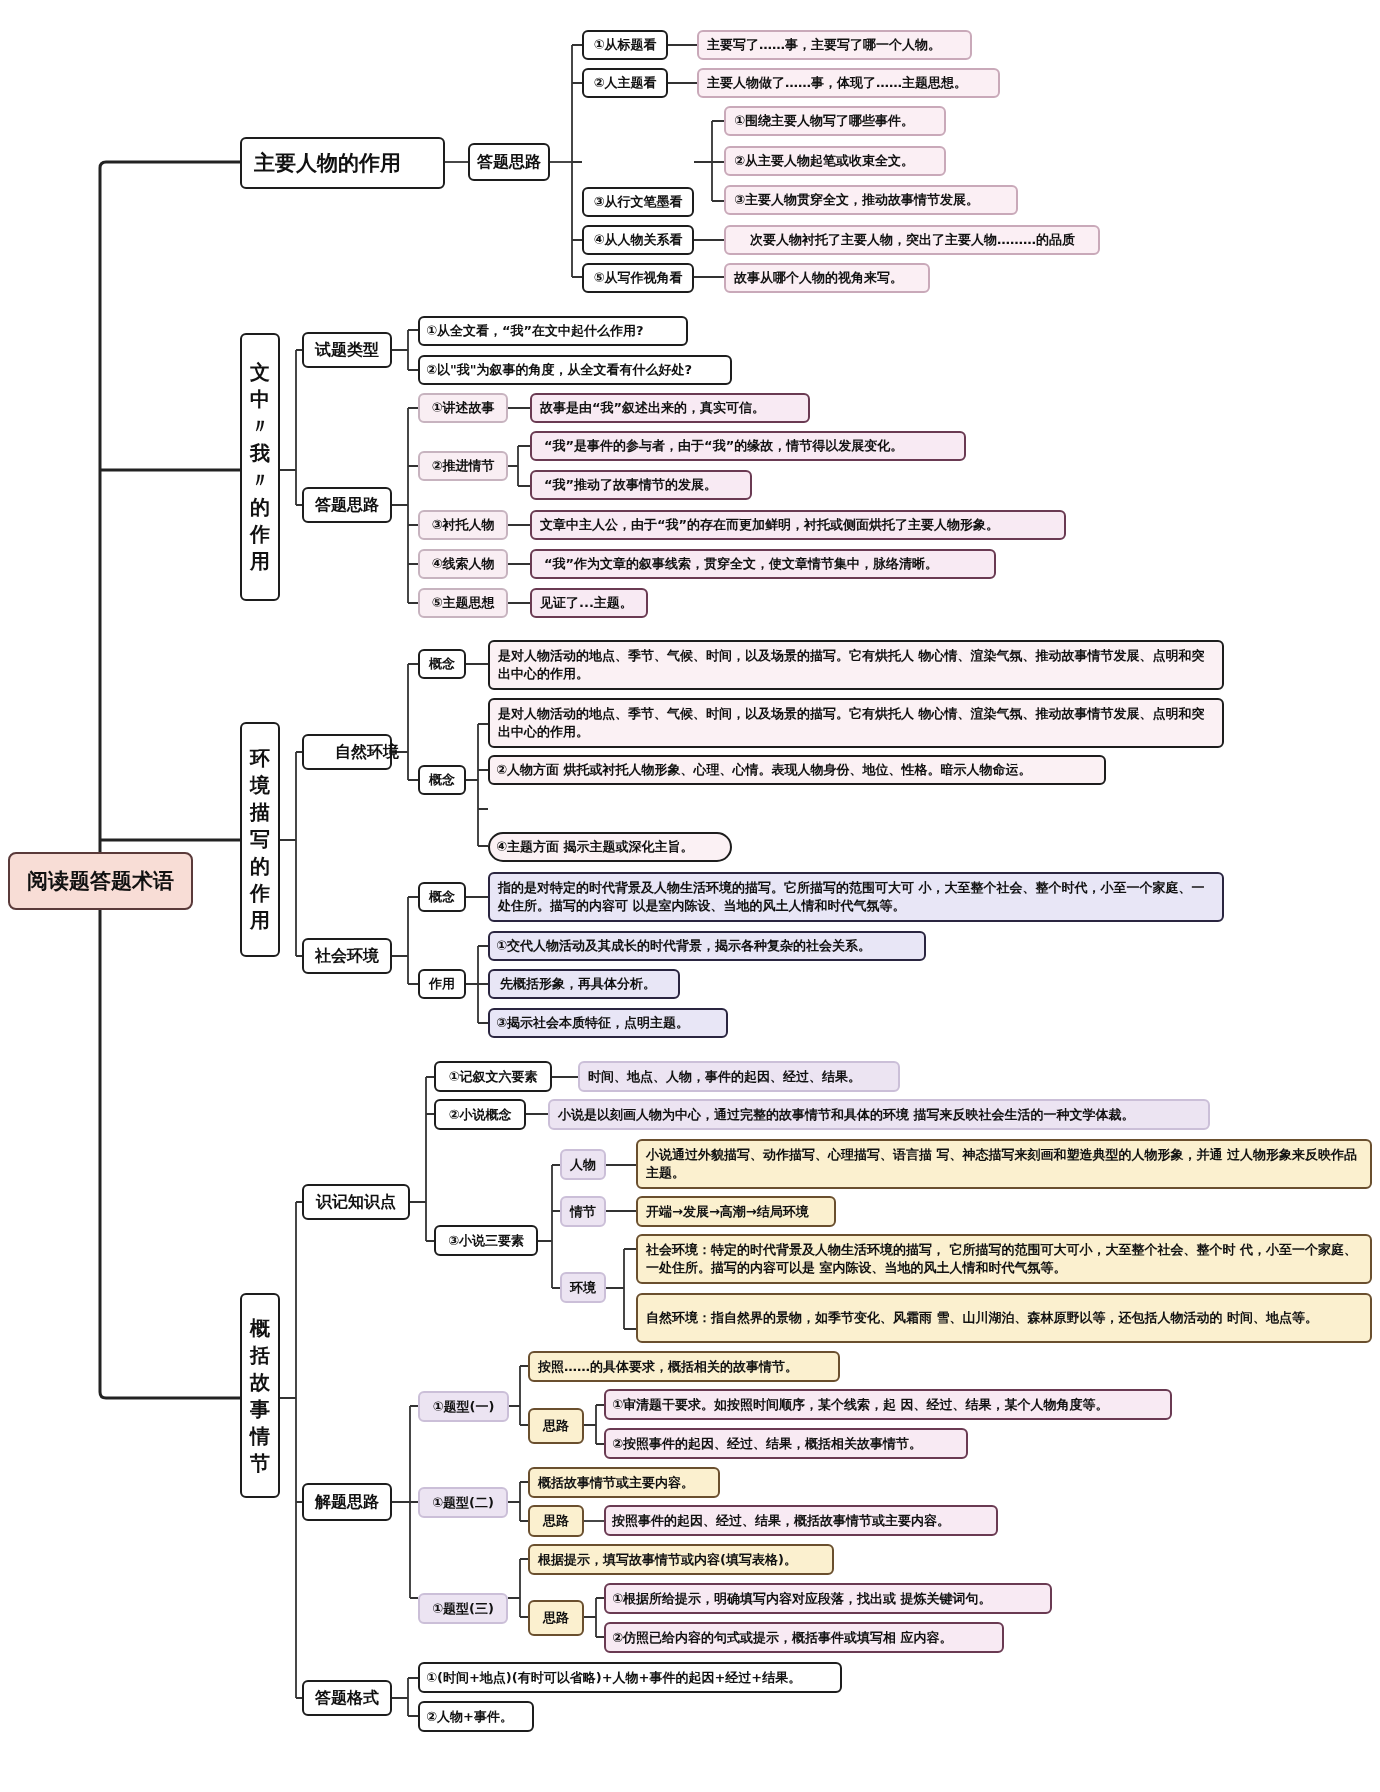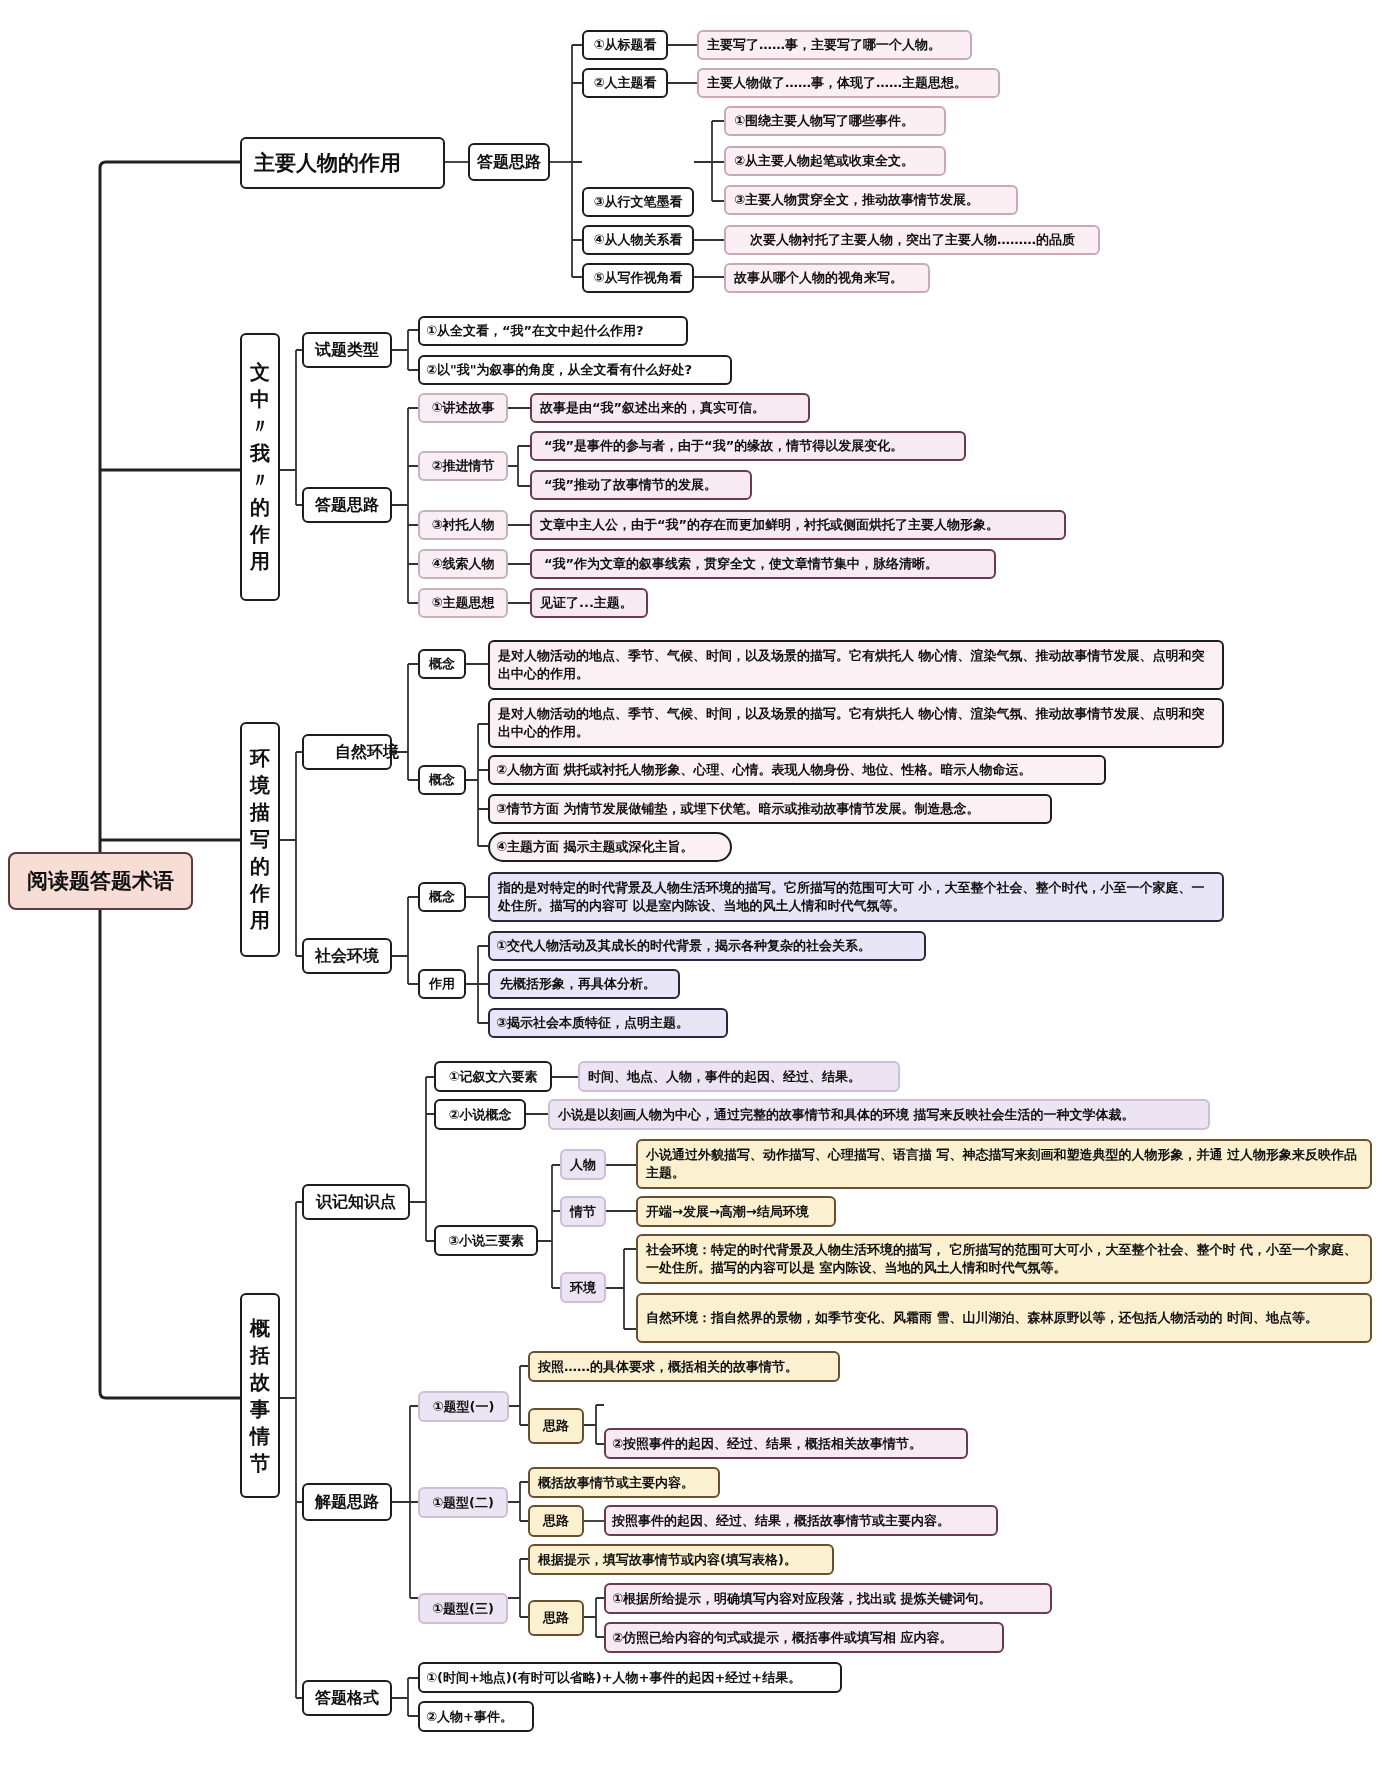--- a/index.html
+++ b/index.html
@@ -202,23 +202,20 @@
     </div>
 <div class="node b-dark" style="left:418px;top:765px;width:48px;height:30px;justify-content:center;font-size:13px;">
       <span>概念</span>
     </div>
 <div class="node b-dark wrap" style="left:488px;top:698px;width:736px;height:50px;padding:0 8px;font-size:13px;background:#fbf1f4;">
       <span>是对人物活动的地点、季节、气候、时间，以及场景的描写。它有烘托人 物心情、渲染气氛、推动故事情节发展、点明和突出中心的作用。</span>
     </div>
 <div class="node b-dark" style="left:488px;top:755px;width:618px;height:30px;padding-left:6px;font-size:13px;background:#fbf1f4;">
       <span>②人物方面  烘托或衬托人物形象、心理、心情。表现人物身份、地位、性格。暗示人物命运。</span>
     </div>
-<div class="node b-dark" style="left:488px;top:794px;width:564px;height:30px;padding-left:6px;font-size:13px;background:#fbf1f4;">
-      <span>③情节方面  为情节发展做铺垫，或埋下伏笔。暗示或推动故事情节发展。制造悬念。</span>
-    </div>
 <div class="node b-dark" style="left:488px;top:832px;width:244px;height:30px;padding-left:6px;font-size:13px;background:#fbf1f4;border-radius:15px;">
       <span>④主题方面  揭示主题或深化主旨。</span>
     </div>
 
 <div class="node b-dark" style="left:302px;top:938px;width:90px;height:36px;justify-content:center;font-size:16px;">
       <span>社会环境</span>
     </div>
 <div class="node b-dark" style="left:418px;top:882px;width:48px;height:30px;justify-content:center;font-size:13px;">
       <span>概念</span>
     </div>
@@ -294,20 +291,23 @@
 
 <div class="node b-lav" style="left:418px;top:1391px;width:91px;height:31px;justify-content:center;font-size:13px;">
       <span>①题型(一)</span>
     </div>
 <div class="node b-yel" style="left:528px;top:1351px;width:312px;height:31px;padding-left:8px;font-size:13px;">
       <span>按照……的具体要求，概括相关的故事情节。</span>
     </div>
 <div class="node b-yel" style="left:528px;top:1408px;width:56px;height:36px;justify-content:center;font-size:13px;">
       <span>思路</span>
     </div>
+<div class="node b-pink" style="left:604px;top:1389px;width:568px;height:31px;padding-left:6px;font-size:13px;">
+      <span>①审清题干要求。如按照时间顺序，某个线索，起 因、经过、结果，某个人物角度等。</span>
+    </div>
 <div class="node b-pink" style="left:604px;top:1428px;width:364px;height:31px;padding-left:6px;font-size:13px;">
       <span>②按照事件的起因、经过、结果，概括相关故事情节。</span>
     </div>
 
 <div class="node b-lav" style="left:418px;top:1487px;width:90px;height:31px;justify-content:center;font-size:13px;">
       <span>①题型(二)</span>
     </div>
 <div class="node b-yel" style="left:528px;top:1467px;width:192px;height:31px;padding-left:8px;font-size:13px;">
       <span>概括故事情节或主要内容。</span>
     </div>

